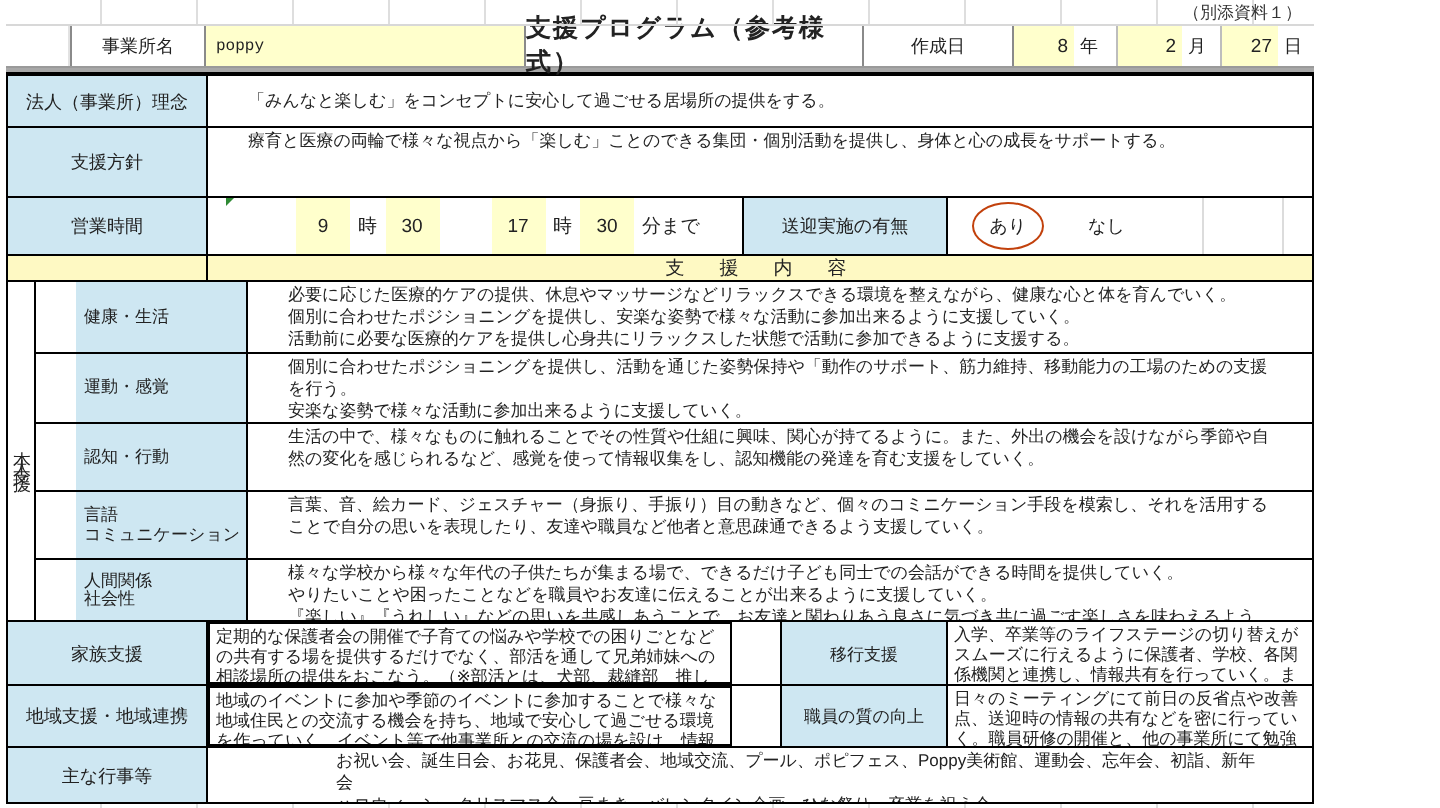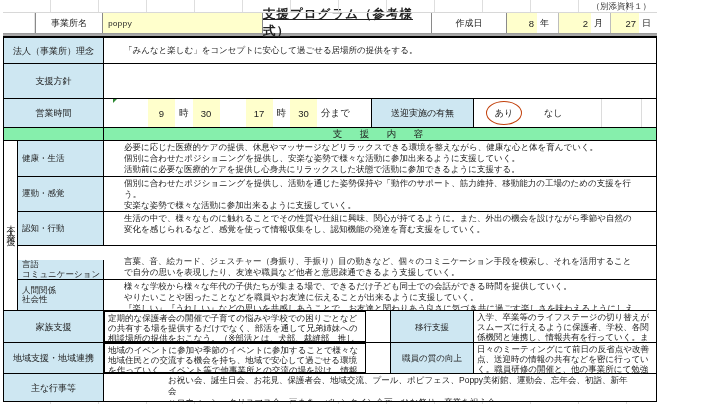--- a/index.html
+++ b/index.html
@@ -14,21 +14,21 @@
   .grid-strip.bottom{height:5px;border-bottom:none;border-top:none;}
   .corner-note{position:absolute;right:6px;top:1px;font-size:8.5px;color:#333;}
 
   
   .header-row{display:flex;height:21px;align-items:stretch;border-bottom:1px solid #9a9a9a;}
   .hcell{display:flex;align-items:center;font-size:9px;}
   .h-spacer{width:32px;background-image:repeating-linear-gradient(90deg,transparent 0 31px,#e2e2e2 31px 32px);}
   .h-office-label{width:68px;justify-content:center;border-left:1px solid #8a8a8a;border-right:1px solid #8a8a8a;}
   .h-office-value{width:160px;background:#FFFFCC;border-right:1px solid #8a8a8a;padding-left:5px;
     font-family:"Liberation Mono","DejaVu Sans Mono",monospace;font-size:8px;}
-  .h-title{flex:1;justify-content:center;font-size:12.5px;font-weight:bold;letter-spacing:1px;text-decoration:underline;}
+  .h-title{flex:1;justify-content:center;font-size:12.5px;font-weight:bold;letter-spacing:1px;}
   .h-date-label{width:76px;justify-content:center;border-left:1px solid #8a8a8a;border-right:1px solid #8a8a8a;}
   .h-num{background:#FFFFCC;justify-content:flex-end;padding-right:3px;font-size:9.5px;}
   .h-unit{justify-content:flex-start;padding-left:3px;border-right:1px solid #bdbdbd;}
   .w-ynum{width:30px;}.w-yunit{width:22px;}
   .w-mnum{width:32px;}.w-munit{width:20px;}
   .w-dnum{width:28px;}.w-dunit{width:18px;border-right:none;}
 
   .gray-band{height:2px;background:#a8a8a8;}
 
   
@@ -56,34 +56,34 @@
   .pickup-label{width:102px;background:#CEE7F2;border-right:1px solid #000;display:flex;align-items:center;
     justify-content:center;font-size:9px;flex-shrink:0;}
   .yesno{flex:1;display:flex;align-items:center;font-size:9px;}
   .yes-circle{display:inline-flex;align-items:center;justify-content:center;width:36px;height:24px;
     border:1px solid #c2410c;border-radius:50%;margin-left:12px;}
   .no-opt{margin-left:22px;}
   .yn-filler{flex:1;height:100%;
     background-image:repeating-linear-gradient(90deg,transparent 0 39px,#dcdcdc 39px 40px);}
 
   
-  .section-row{background:#86efac;}
+  .section-row{background:#fef9c3;}
   .section-label-pad{width:100px;border-right:1px solid #000;flex-shrink:0;}
   .section-title{flex:1;display:flex;align-items:center;justify-content:center;font-size:9.5px;letter-spacing:4px;}
 
   
   .honnin-wrap{height:170px;}
   .group-col{width:14px;border-right:1px solid #000;display:flex;align-items:center;justify-content:center;flex-shrink:0;}
   .group-col .vtext{writing-mode:vertical-rl;text-orientation:upright;font-size:9px;letter-spacing:4px;}
   .group-rows{flex:1;display:flex;flex-direction:column;}
   .subrow{display:flex;border-bottom:1px solid #000;align-items:stretch;}
   .subrow:last-child{border-bottom:none;}
   .sublabel{width:86px;background:#CEE7F2;border-right:1px solid #000;display:flex;align-items:center;
-    padding-left:4px;font-size:8.5px;line-height:9.5px;flex-shrink:0;white-space:pre-line;}
-  .sub0{height:36px;}.sub1{height:35px;}.sub2{height:34px;}.sub3{height:34px;align-items:flex-end;}.sub4{height:30px;}
+    padding-left:4px;font-size:8.5px;line-height:9.5px;flex-shrink:0;white-space:pre-line;margin-left:20px;}
+  .sub0{height:36px;}.sub1{height:35px;}.sub2{height:34px;}.sub3{height:34px;}.sub4{height:30px;}
   .subrow .content{line-height:11px;}
 
   
   .r-family{height:32px;}
   .r-community{height:31px;}
   .mid-content{width:287px;border-right:1px solid #000;flex-shrink:0;padding:0;overflow:hidden;}
   .inner-note{border:1px solid #000;margin-right:24px;height:100%;padding:1px 3px;font-size:8.5px;
     line-height:10px;white-space:pre-line;overflow:hidden;}
   .label2{width:83px;background:#CEE7F2;border-right:1px solid #000;display:flex;align-items:center;
     justify-content:center;text-align:center;font-size:8.5px;line-height:10px;flex-shrink:0;}
@@ -119,20 +119,21 @@
 
   <div class="table">
 
     <div class="row r-philosophy">
       <div class="label">法人（事業所）理念</div>
       <div class="content v-center">「みんなと楽しむ」をコンセプトに安心して過ごせる居場所の提供をする。</div>
     </div>
 
     <div class="row r-policy">
       <div class="label">支援方針</div>
+      <div class="content">療育と医療の両輪で様々な視点から「楽しむ」ことのできる集団・個別活動を提供し、身体と心の成長をサポートする。</div>
     </div>
 
     <div class="row r-hours">
       <div class="label">営業時間</div>
       <div class="time-cell">
         <span class="marker"></span>
         <span class="ycell">9</span>
         <span class="tunit">時</span>
         <span class="ycell">30</span>
         <span class="tgap"></span>

